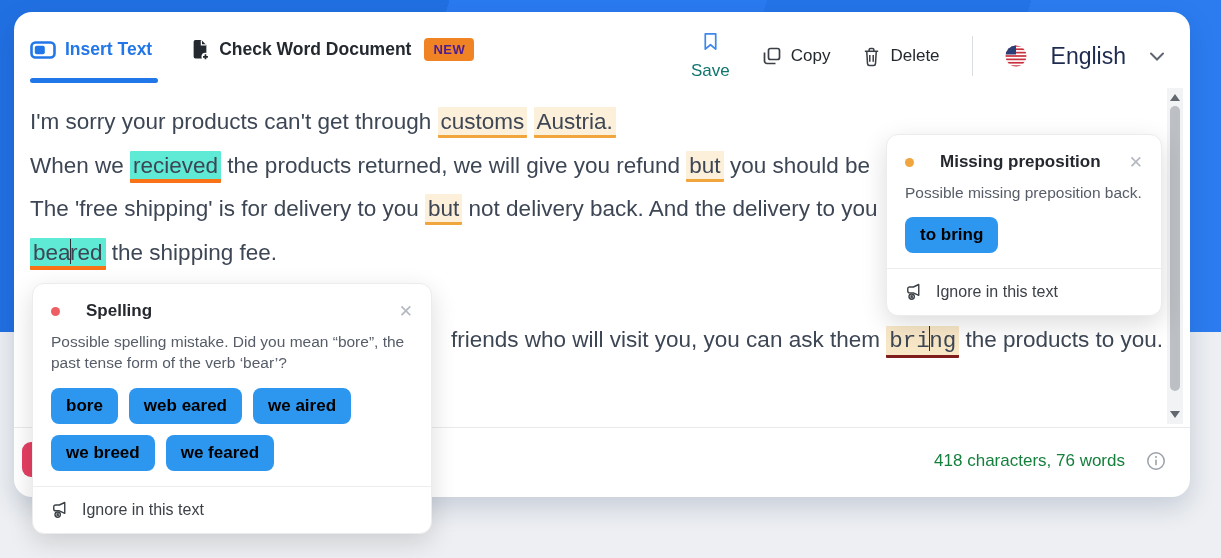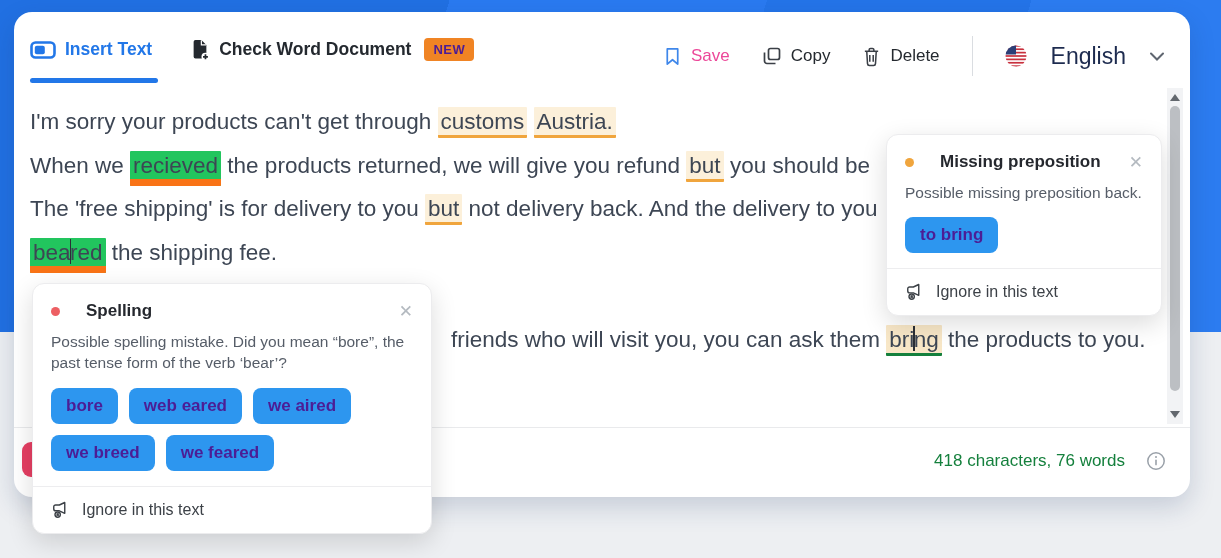--- a/index.html
+++ b/index.html
@@ -18,32 +18,32 @@
   .tabs { position:absolute; left:16px; top:26px; display:flex; align-items:center; gap:38px; }
   .tab { display:flex; align-items:center; gap:9px; font-size:17.5px; font-weight:bold; cursor:pointer; }
   .tab.active { color:#2277e8; }
   .tab.inactive { color:#24292f; }
   .tab-underline { position:absolute; left:16px; top:66px; width:128px; height:4.5px; border-radius:3px; background:#2277e8; }
   .new-badge { background:#f08424; color:#4c1d95; font-size:13px; font-weight:bold; letter-spacing:.5px;
     border-radius:4px; padding:4px 9px; margin-left:4px; }
 
   .actions { position:absolute; right:26px; top:26px; height:36px; display:flex; align-items:center; gap:32px; }
   .action { display:flex; align-items:center; gap:9px; font-size:17px; cursor:pointer; color:#24292f; }
-  .action.save { color:#ec4899; }
+  .action.save { color:#0f766e;flex-direction:column; }
   .v-divider { width:1px; height:40px; background:#dadde1; }
   .lang { display:flex; align-items:center; gap:24px; font-size:23px; color:#1d2b4f; cursor:pointer; }
 
   
   .editor { position:absolute; left:16px; top:88px; width:1152px; font-size:22.5px; line-height:43.5px; color:#3d4654; }
   .editor-line { height:43.5px; white-space:pre; }
   .editor-line.line-5 { padding-left:421px; }
   .hl { padding:2px 3px 1px; border-radius:1px; cursor:pointer; }
   .hl-orange { background:#fcf0da; border-bottom:3px solid #f0a53d; }
-  .hl-orange-active { background:#f8e7c7; border-bottom:3px solid #15803d; }
-  .hl-red { background:#22c55e; border-bottom:7px solid #f97316;text-align:center; }
+  .hl-orange-active { background:#f8e7c7; border-bottom:3px solid #7f1d1d;font-family:Liberation Mono, monospace; }
+  .hl-red { background:#5eead4; border-bottom:4px solid #f97316;text-align:center; }
   .caret { display:inline-block; width:1.5px; height:25px; background:#2b2f36; vertical-align:-4px; margin:0 -1px; }
 
   
   .footer-divider { position:absolute; left:0; top:415px; width:100%; height:1px; background:#e9eaec; }
   .check-btn-fragment { position:absolute; left:8px; top:430px; width:34px; height:35px; background:#e63f63; border-radius:9px; cursor:pointer; }
   .stats { position:absolute; right:24px; top:428px; height:42px; display:flex; align-items:center; gap:21px;
     color:#15803d; font-size:17px; }
 
   
   .scrollbar { position:absolute; right:7px; top:76px; width:16px; height:336px; background:#f2f3f5; }
@@ -57,21 +57,21 @@
     box-shadow:0 8px 26px rgba(0,0,0,.14); z-index:50; }
   .popup-prep { left:886px; top:134px; width:276px; }
   .popup-spell { left:32px; top:283px; width:400px; }
   .popup-body { padding:17px 18px 15px; }
   .popup-head { display:flex; align-items:center; gap:26px; margin-bottom:10px; }
   .dot { width:9px; height:9px; border-radius:50%; }
   .popup-title { font-size:17px; font-weight:bold; color:#25282e; }
   .popup-close { margin-left:auto; font-size:17px; color:#b4bac0; cursor:pointer; line-height:1; }
   .popup-desc { font-size:15.5px; color:#565d68; line-height:1.38; margin-bottom:14px; }
   .sug-wrap { display:flex; flex-wrap:wrap; gap:11px; }
-  .sug-btn { background:#2d96ef; color:#4c1d95; border:none; border-radius:8px; font-family:inherit;
+  .sug-btn { background:#2d96ef; color:#000000; border:none; border-radius:8px; font-family:inherit;
     font-size:17px; font-weight:bold; padding:8px 15px; cursor:pointer; }
   .popup-foot { border-top:1px solid #ededef; padding:13px 18px; display:flex; align-items:center; gap:11px;
     font-size:16px; color:#3c4147; cursor:pointer; }
 
   .icon { display:inline-flex; flex:none; }
 </style>
 </head>
 <body>
 
 <div class="page">

